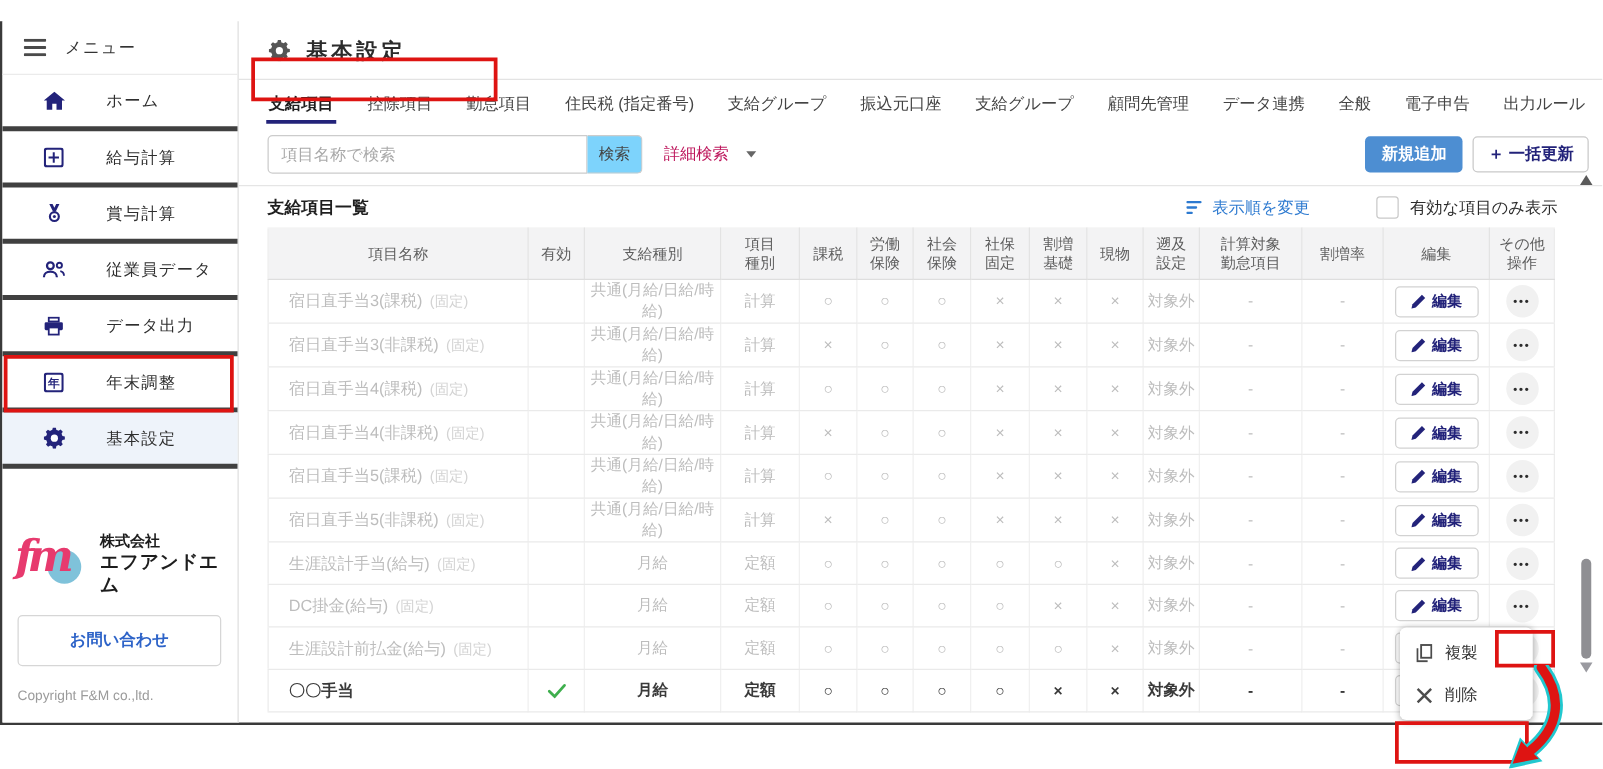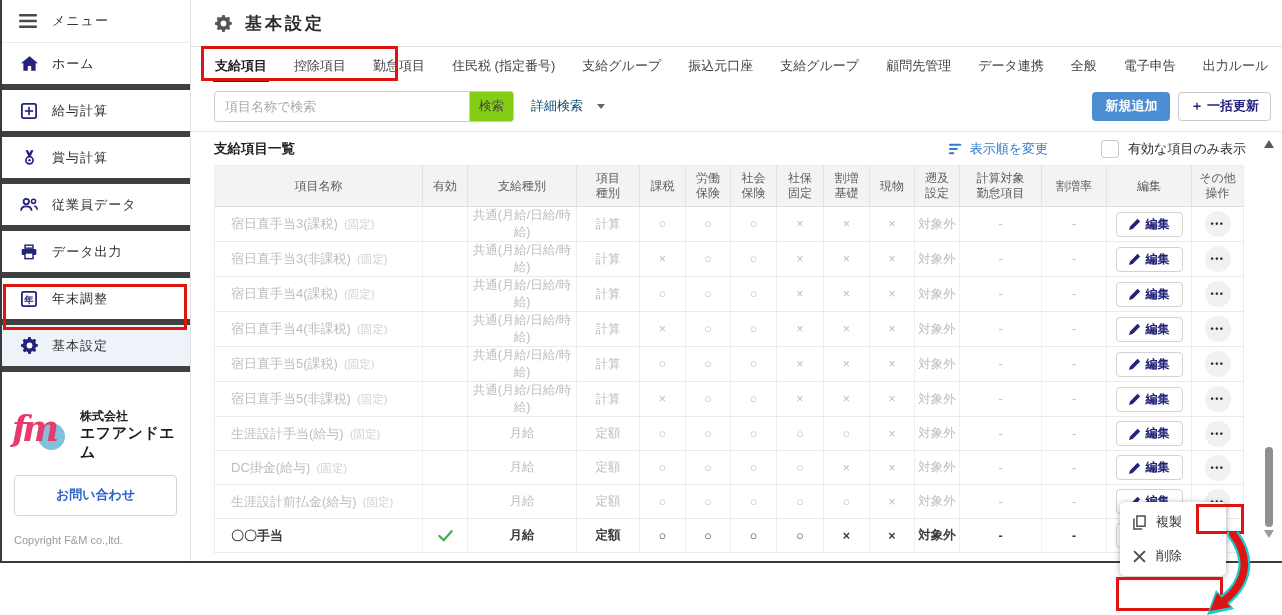--- a/index.html
+++ b/index.html
@@ -1,32 +1,32 @@
 <!DOCTYPE html>
 <html><head>
 <meta charset="utf-8">
 <style>
   html,body{margin:0;padding:0}
   body{width:1282px;height:615px;position:relative;overflow:hidden;background:#fff;
        font-family:"Liberation Sans","DejaVu Sans",sans-serif;color:#333;
        -webkit-font-smoothing:antialiased}
 
   
-  .app{position:absolute;left:0;top:0;width:1282px;height:563px;display:flex;
+  .app{position:absolute;left:0;top:17px;width:1282px;height:563px;display:flex;
        box-sizing:border-box;border-left:2px solid #3a3a3a;border-bottom:2px solid #3a3a3a;background:#fff}
 
   
   .sidebar{width:189px;flex:none;display:flex;flex-direction:column;box-sizing:border-box;
            border-right:1px solid #e0e0e0;background:#fff}
   .menu-row{height:42px;flex:none;display:flex;align-items:center;gap:15px;padding-left:17px;
             border-bottom:1px solid #ebebeb;cursor:pointer}
   .menu-row .ham{display:flex;color:#4a4a4a}
   .menu-label{font-size:13px;color:#333;letter-spacing:1px}
-  .nav-item{height:41px;flex:none;display:flex;align-items:center;gap:13px;padding-left:17px;
-            border-bottom:6px solid #404040;cursor:pointer}
+  .nav-item{height:41px;flex:none;display:flex;align-items:center;gap:32px;padding-left:31px;
+            border-bottom:4px solid #404040;cursor:pointer}
   .nav-item.selected{background:#eef3fa}
   .nav-icon{width:20px;display:flex;justify-content:center;color:#23237a}
   .nav-label{font-size:13px;color:#2e2e2e;letter-spacing:1px}
   .side-bottom{margin-top:auto}
   .logo-row{display:flex;align-items:center;gap:4px;padding:0 8px 0 10px;margin-bottom:13px}
   .logo-mark{position:relative;width:64px;height:44px;flex:none}
   .logo-circle{position:absolute;left:26px;top:9px;width:27px;height:27px;border-radius:50%;background:#7fc2da}
   .logo-fm{position:absolute;left:0;top:-6px;font-family:"DejaVu Serif","Liberation Serif",serif;
            font-style:italic;font-weight:bold;font-size:35px;color:#e73a6e;letter-spacing:-5px}
   .company{font-weight:bold;color:#1d1d1d;line-height:1.25}
@@ -48,22 +48,22 @@
   .tab{font-size:13px;color:#444;cursor:pointer;position:relative;display:flex;align-items:center}
   .tab.active{font-weight:bold;color:#1e1e1e}
   .tab.active::after{content:"";position:absolute;left:-2px;right:-2px;bottom:1px;height:3px;background:#23237a}
   .m-search{position:absolute;top:86px;left:0;right:0;height:40px;display:flex;align-items:center;
             padding:0 11px 0 23px}
   .search-input{width:256px;height:31px;border:1px solid #ccc;border-right:1px solid #ccc;
                 border-radius:4px 0 0 4px;padding:0 10px;font-size:13px;box-sizing:border-box;color:#333;
                 font-family:inherit;outline:none}
   .search-input::placeholder{color:#a9a9a9}
   .search-btn{height:31px;padding:0 9px;border:1px solid #ccc;border-left:none;border-radius:0 4px 4px 0;
-              background:#84cc16;font-size:12.5px;color:#444;cursor:pointer;font-family:inherit}
-  .adv{margin-left:17px;font-size:13px;color:#0c4a6e;display:flex;align-items:center;gap:14px;cursor:pointer}
+              background:#7dd3fc;font-size:12.5px;color:#444;cursor:pointer;font-family:inherit}
+  .adv{margin-left:17px;font-size:13px;color:#be185d;display:flex;align-items:center;gap:14px;cursor:pointer}
   .caret{width:0;height:0;border-left:4px solid transparent;border-right:4px solid transparent;
          border-top:5px solid #666}
   .sp{flex:1}
   .add-btn{height:29px;padding:0 13px;background:#4d8ed2;color:#fff;border:none;border-radius:4px;
            font-size:13px;font-weight:bold;cursor:pointer;font-family:inherit}
   .bulk-btn{height:29px;margin-left:8px;padding:0 11px;background:#fff;border:1px solid #c9c9c9;border-radius:4px;
             color:#23237a;font-size:13px;font-weight:bold;cursor:pointer;font-family:inherit;
             display:flex;align-items:center;gap:6px}
   .m-div{position:absolute;top:131px;left:0;right:0;border-top:1px solid #e5e5e5}
   .m-listtitle{position:absolute;top:136px;left:0;right:0;height:26px;display:flex;align-items:center;

